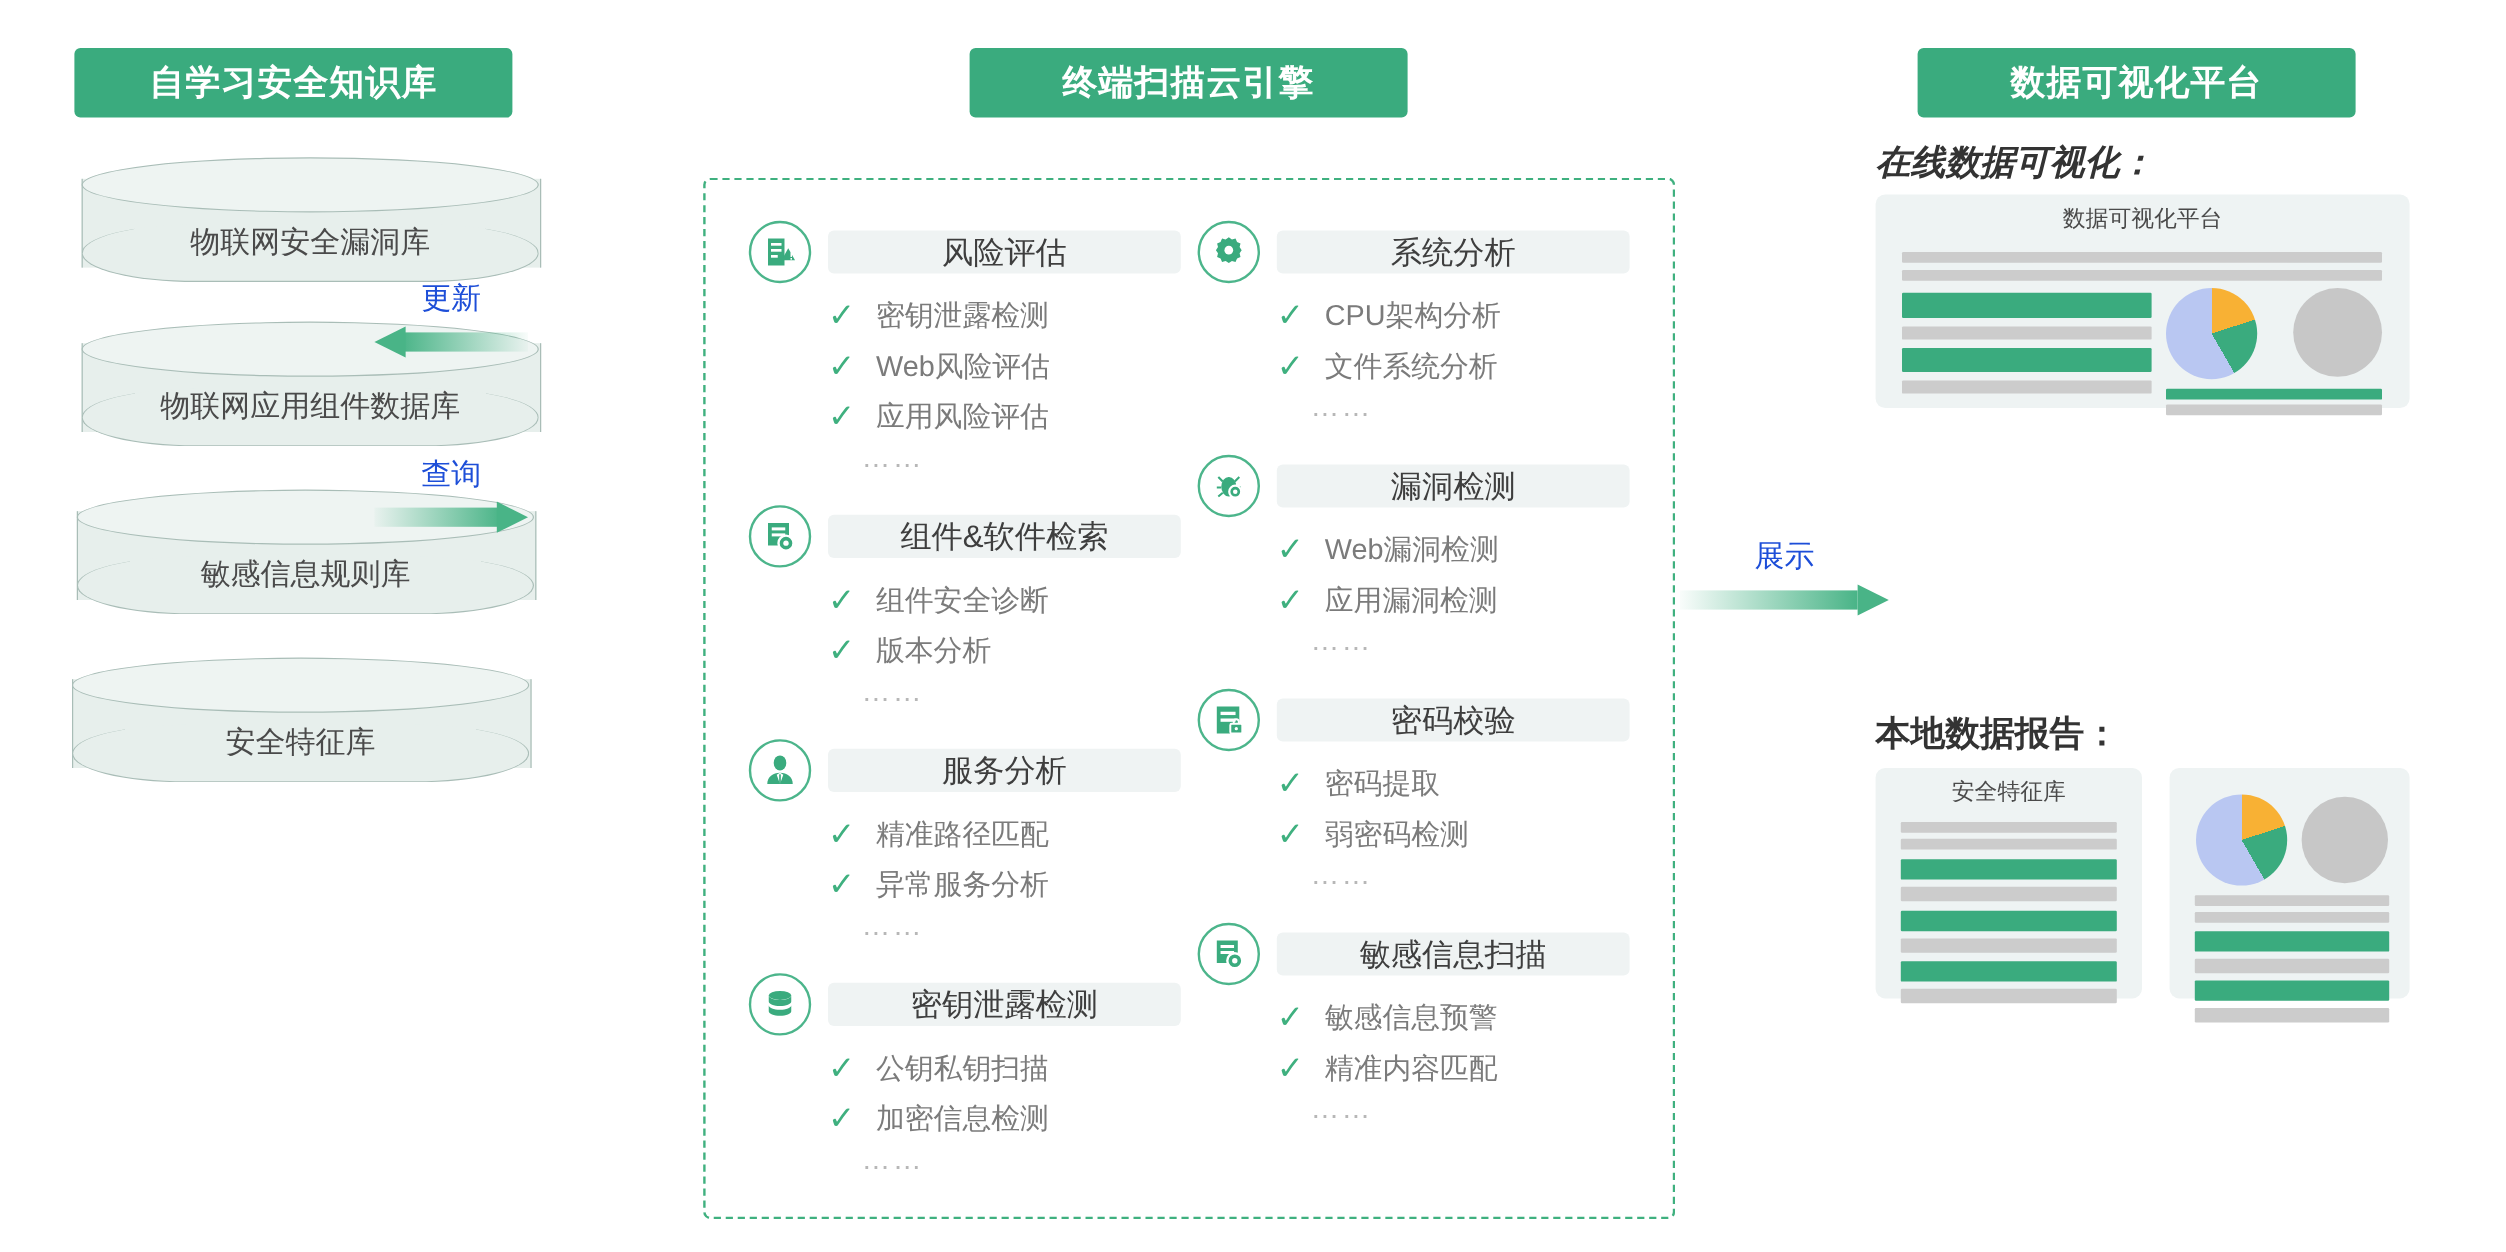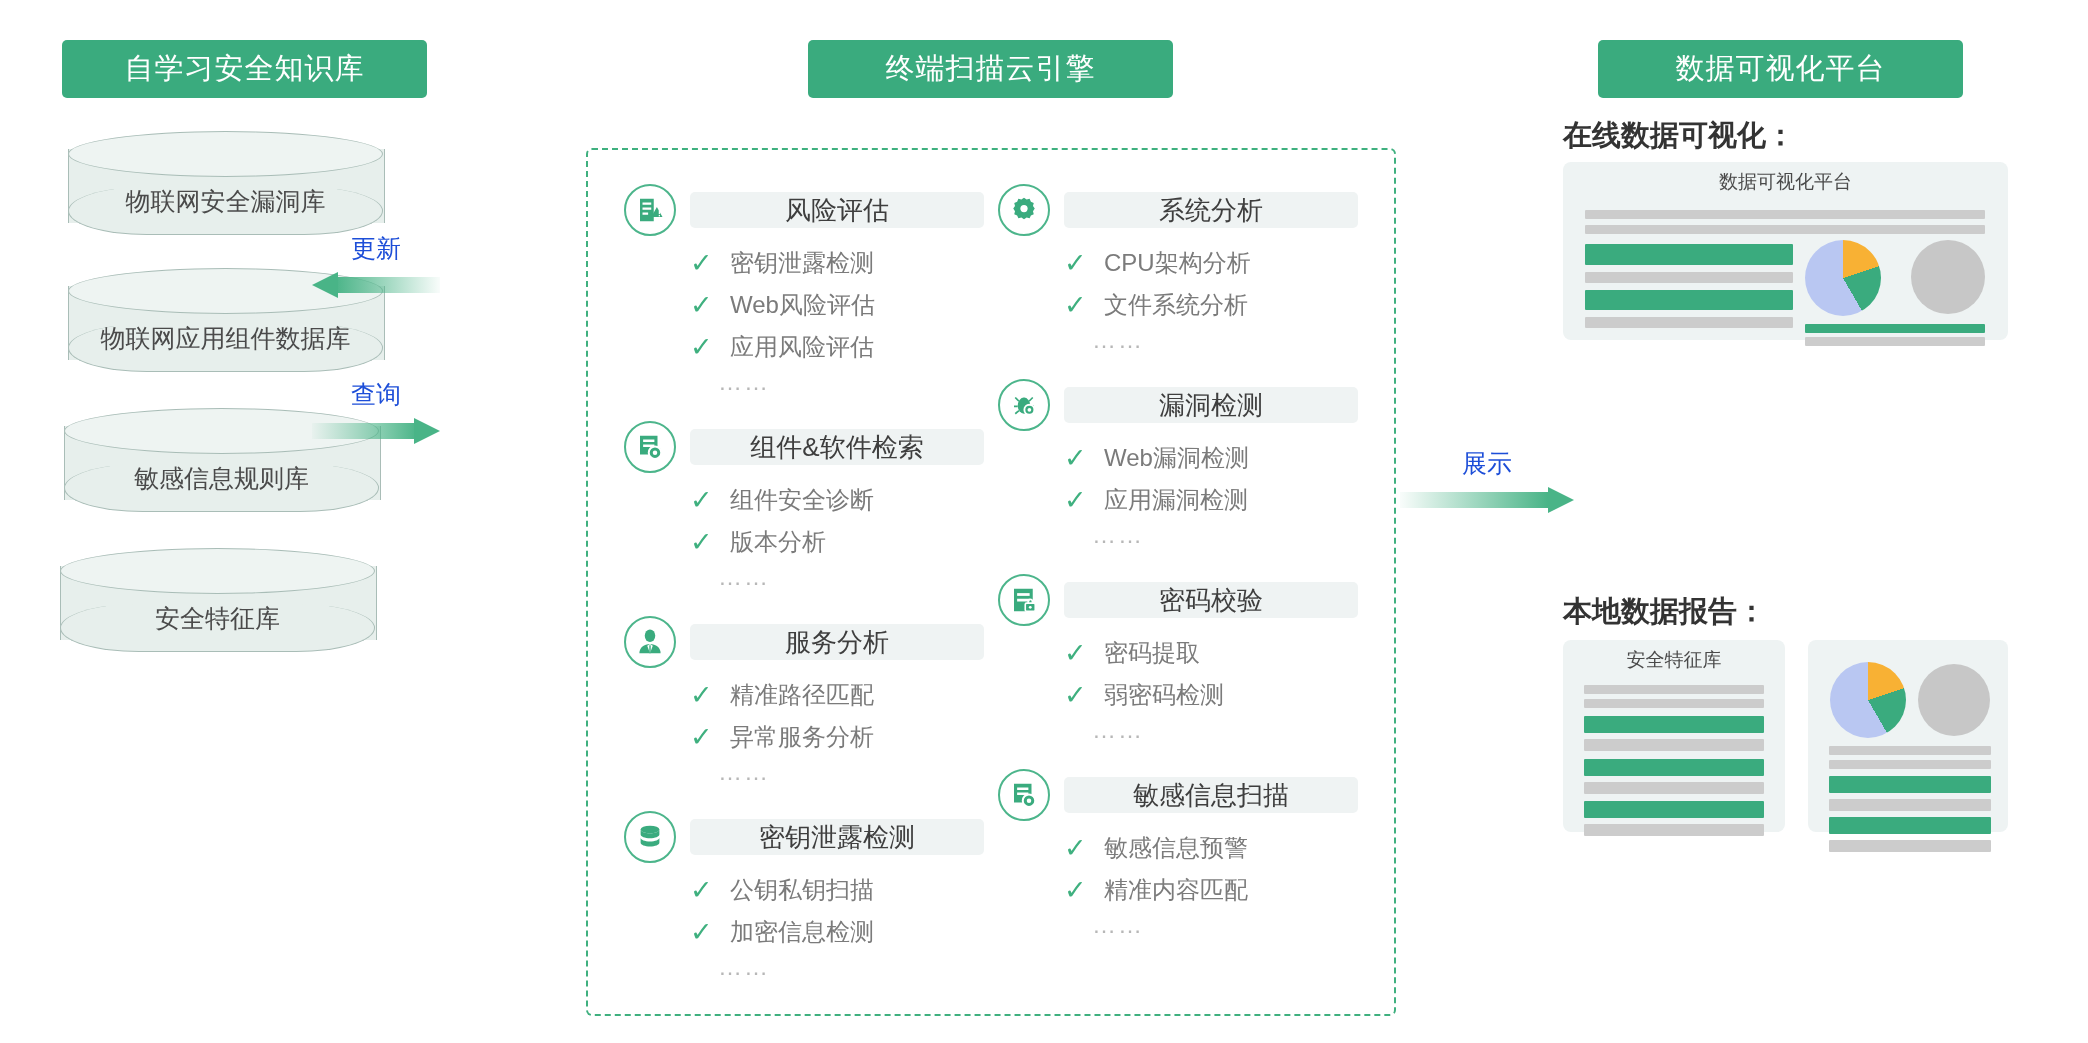--- a/index.html
+++ b/index.html
@@ -7,28 +7,28 @@
     width:2088px;height:1043px;background:#ffffff;
     font-family:"Liberation Sans","DejaVu Sans",sans-serif;
     overflow:hidden;position:relative;
   }
   .stage{position:absolute;inset:0;}
 
   
   .pill{
     position:absolute;background:#3aab7e;color:#ffffff;border-radius:5px;
     display:flex;align-items:center;justify-content:center;
-    font-size:29px;letter-spacing:1px;font-weight:400;
+    font-size:29px;letter-spacing:1px;font-weight:700;
   }
   #pill-left  {left:62px;  top:40px;  width:365px; height:58px;}
   #pill-center{left:808px; top:40px;  width:365px; height:58px;}
   #pill-right {left:1598px;top:40px;  width:365px; height:58px;}
 
   
-  .cyl{position:absolute;width:315px;height:110px;text-align:right;}
+  .cyl{position:absolute;width:381px;height:110px;text-align:right;}
   .cyl .body{
     position:absolute;left:0;top:18px;width:100%;height:74px;
     background:#e7efec;border-left:1.6px solid #a9bdb7;border-right:1.6px solid #a9bdb7;
   }
   .cyl .bottom{
     position:absolute;left:0;top:56px;width:100%;height:48px;
     background:#e7efec;border:1.6px solid #a9bdb7;border-radius:50%/100%;
     border-top:none;box-sizing:border-box;
   }
   .cyl .top{
@@ -99,21 +99,21 @@
   .f-item .txt{margin-left:14px;color:#7b7b7b;font-size:24px;}
   .f-ellipsis{
     margin-left:66px;color:#b7b7b7;font-size:24px;letter-spacing:2px;height:34px;
     display:flex;align-items:flex-start;padding-left:28px;
   }
 
   
   .sec-title{
     position:absolute;color:#333333;font-size:29px;font-weight:bold;
   }
-  #title-online{left:1563px;top:116px;}
+  #title-online{left:1563px;top:116px;font-style:italic;}
   #title-local {left:1563px;top:592px;}
 
   .card{position:absolute;background:#eef3f3;border-radius:8px;}
   #card-online{left:1563px;top:162px;width:445px;height:178px;}
   #card-report1{left:1563px;top:640px;width:222px;height:192px;}
   #card-report2{left:1808px;top:640px;width:200px;height:192px;}
 
   .card-title{
     position:absolute;left:0;top:0;width:100%;height:40px;
     display:flex;align-items:center;justify-content:center;

